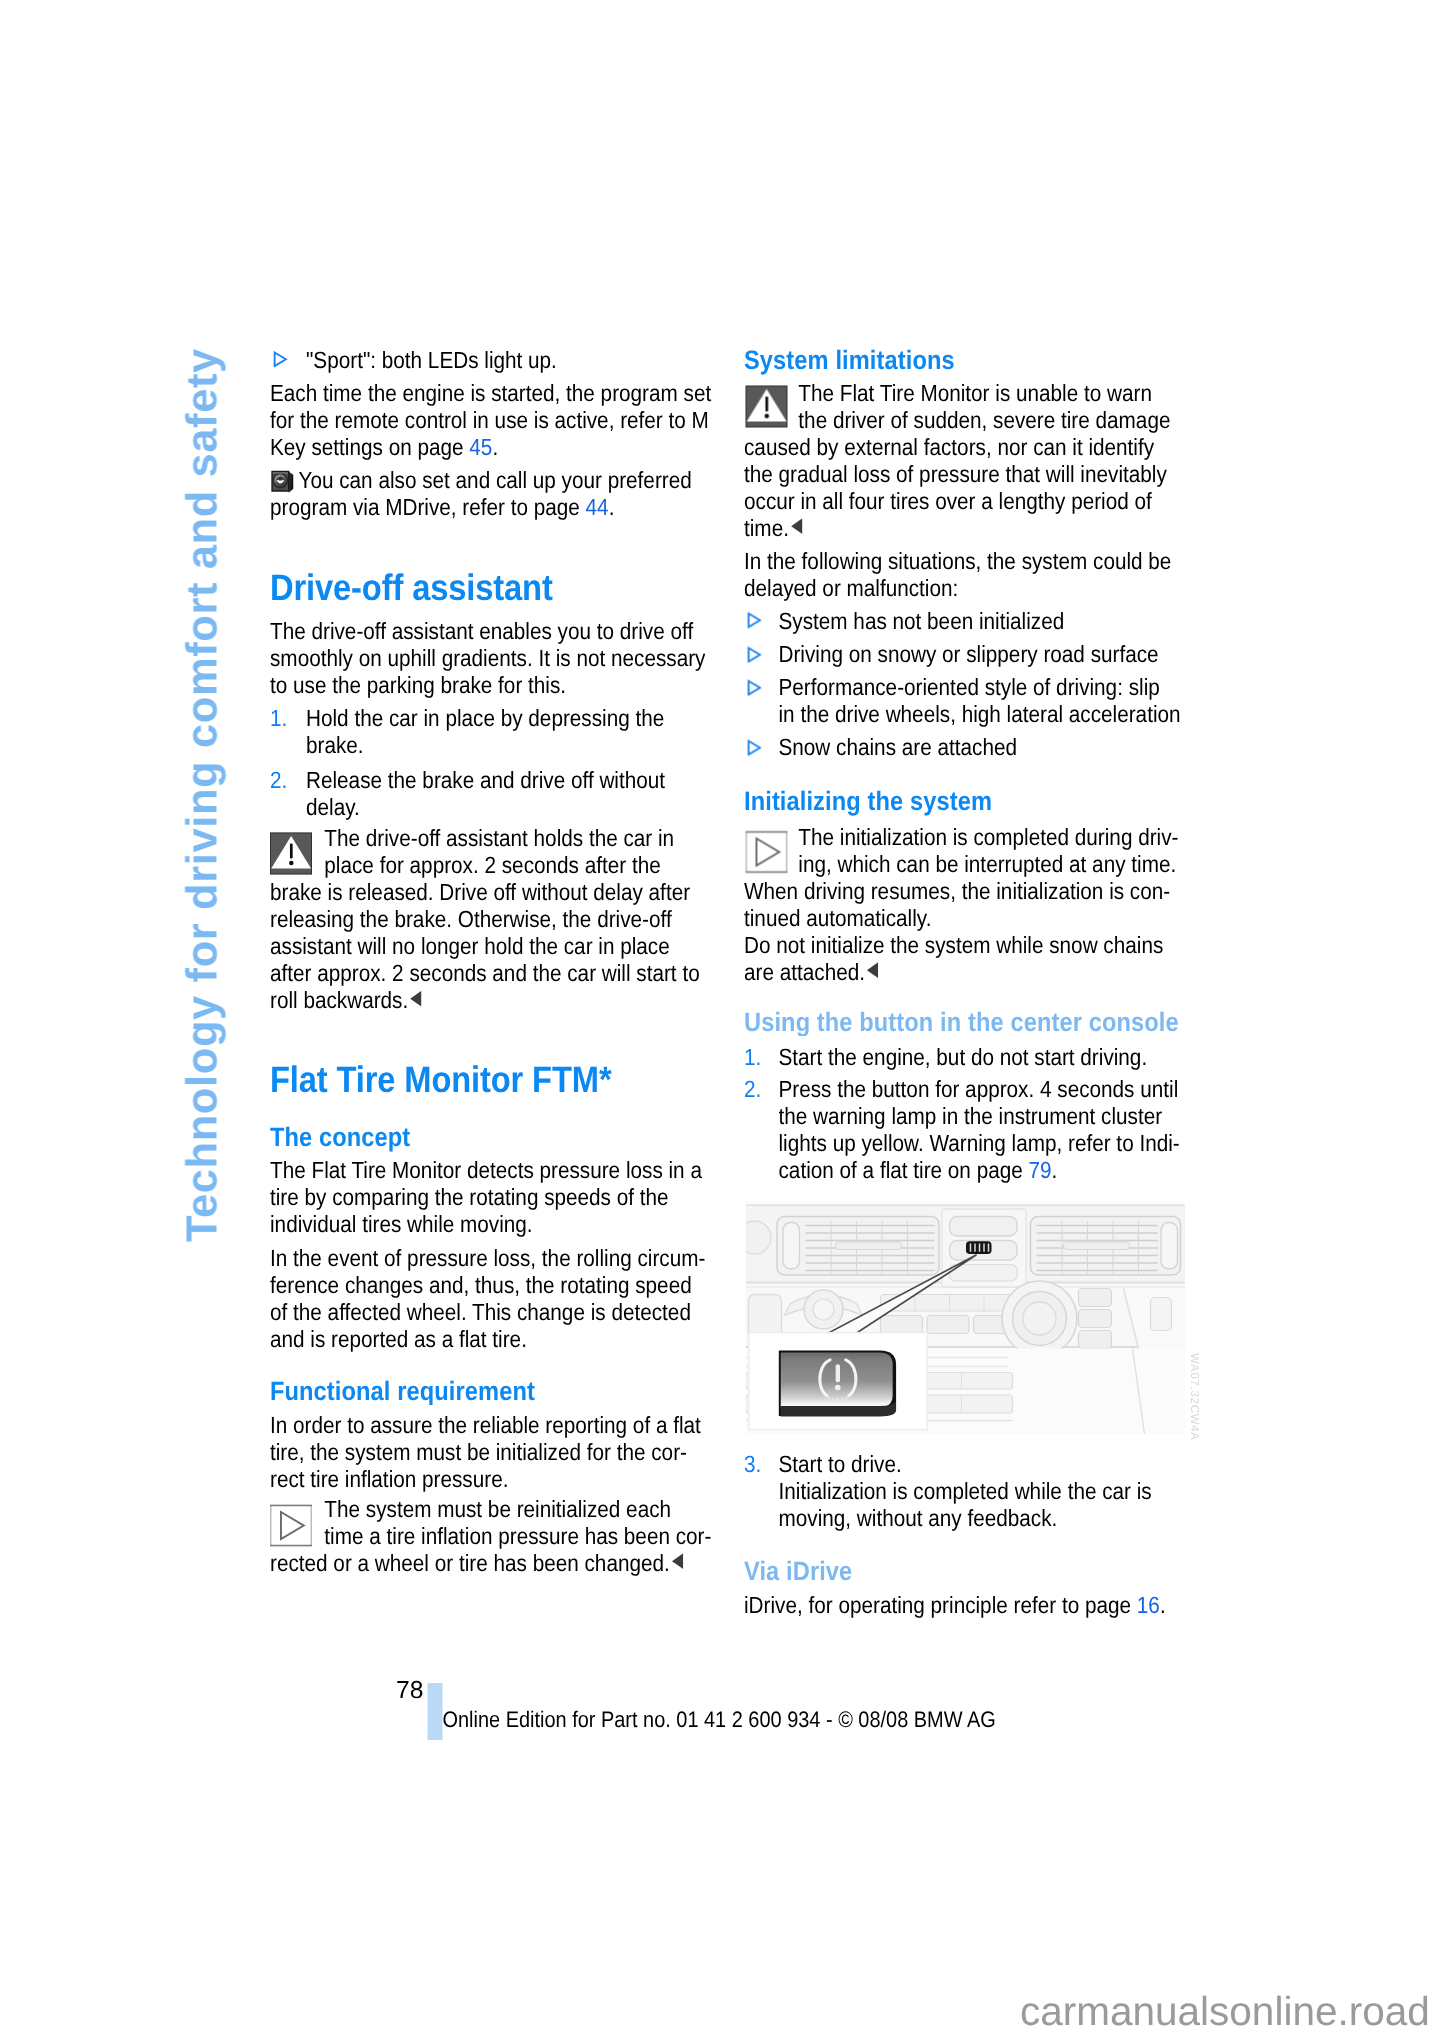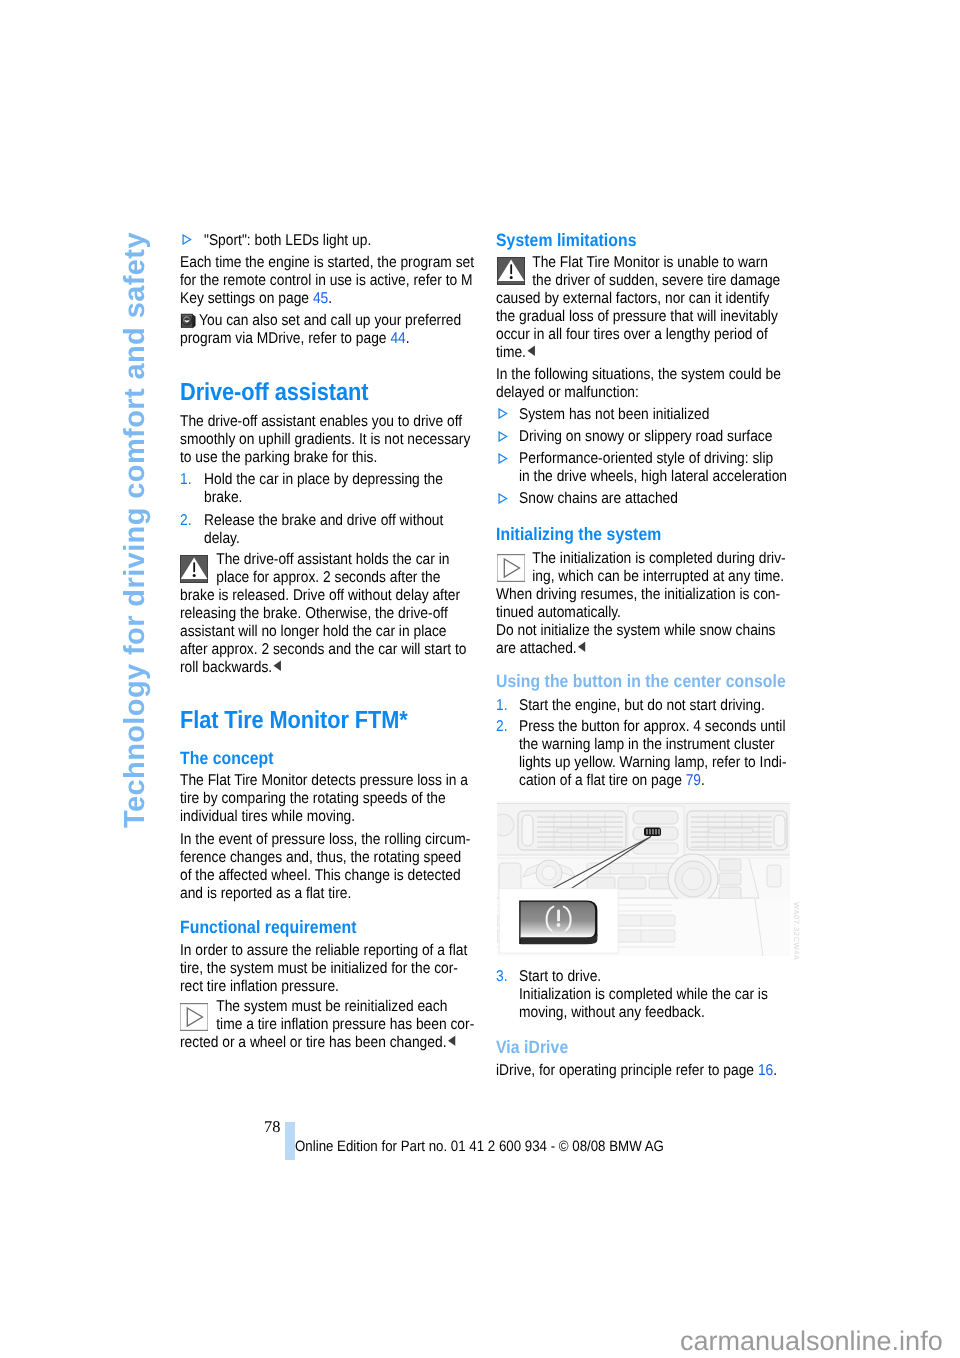--- a/index.html
+++ b/index.html
@@ -20,21 +20,21 @@
   .h2{font-size:17.8px;font-weight:bold;color:#0b88f2;line-height:17.8px;letter-spacing:0.08px;}
   .h2.lt{color:#7cb9f2;}
   .pref{color:#1463e8;}
   .numk{color:#0d7ef2;}
   .spacer{float:left;width:40.9px;height:32px;}
 
   .em{display:inline-block;width:9.6px;height:11.5px;vertical-align:0.8px;margin-left:0.8px;}
 
   .ico{position:absolute;}
 
-  .pagenum{position:absolute;font-size:16.4px;line-height:16.4px;color:#000;transform:translateZ(0);font-family:Liberation Serif, serif;}
+  .pagenum{position:absolute;font-size:16.4px;line-height:16.4px;color:#000;transform:translateZ(0);}
   .foot{position:absolute;font-size:15px;line-height:15px;color:#000;
         transform:scaleX(0.886) translateZ(0);transform-origin:0 0;white-space:nowrap;}
   .footbar{position:absolute;background:#bad9f6;}
   .wm{position:absolute;font-size:27px;line-height:27px;color:#9a9a9a;white-space:nowrap;transform:translateZ(0);}
   .figcap{position:absolute;font-size:7.6px;line-height:7.6px;color:#d8d8d8;letter-spacing:0.5px;
           transform:rotate(90deg);transform-origin:0 0;white-space:nowrap;}
 </style>
 </head>
 <body>
 
@@ -346,14 +346,14 @@
   <div class="tb" style="left:518.6px;top:968.3px;width:420px;">Start to drive.<br>Initialization is completed while the car is<br>moving, without any feedback.</div>
 
   <div class="tb h2 lt" style="left:496px;top:1039.3px;">Via iDrive</div>
   <div class="tb" style="left:496px;top:1061.8px;">
     <span>iDrive, for operating principle refer to page </span><span class="pref">16</span><span>.</span>
   </div>
 
   <div class="pagenum" style="left:264px;top:1119px;">78</div>
   <div class="footbar" style="left:285px;top:1122px;width:10px;height:38px;"></div>
   <div class="foot" style="left:295px;top:1139px;">Online Edition for Part no. 01 41 2 600 934 - © 08/08 BMW AG</div>
-  <div class="wm" style="left:680px;top:1328.3px;">carmanualsonline.info</div>
+  <div class="wm" style="left:680px;top:1328.3px;">carmanualsonline.road</div>
 </div>
 
 </body></html>

